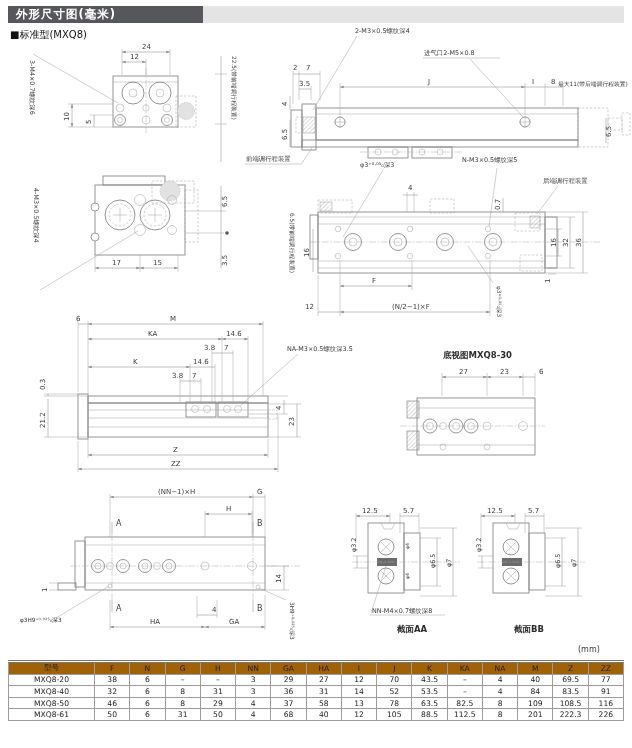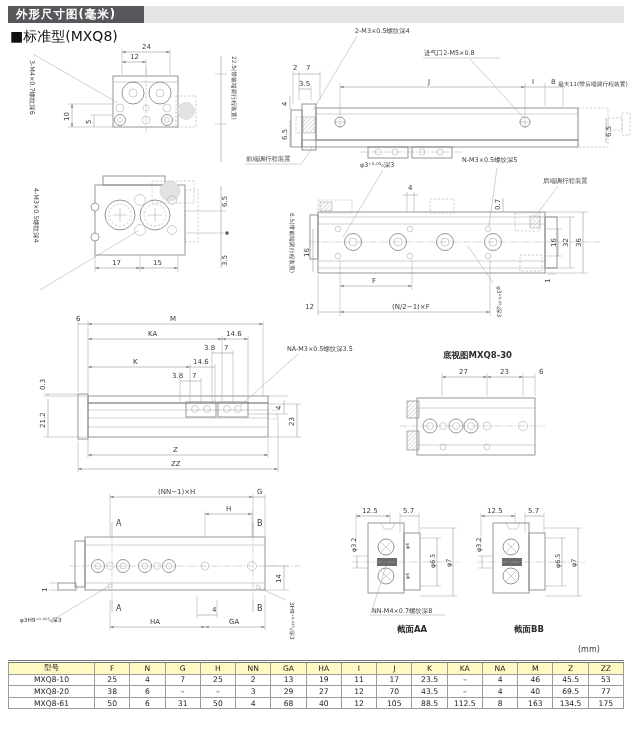--- a/index.html
+++ b/index.html
@@ -1,38 +1,38 @@
 <!DOCTYPE html>
 <html><head>
 <meta charset="utf-8">
 <style>
   html,body{margin:0;padding:0;background:#fff;}
   #page{position:relative;width:632px;height:748px;background:#ffffff;overflow:hidden;
         font-family:"DejaVu Sans","Liberation Sans",sans-serif;}
   .strip{position:absolute;left:8px;top:6px;width:616px;height:17px;background:#e4e4e4;}
-  .titlebar{position:absolute;left:8px;top:6px;width:136px;height:17px;background:#56575a;
+  .titlebar{position:absolute;left:8px;top:6px;width:195px;height:17px;background:#56575a;
             color:#fff;font-size:11.5px;font-weight:bold;line-height:17px;padding-left:8px;
             letter-spacing:1px;box-sizing:border-box;}
-  .subtitle{position:absolute;left:10px;top:28px;font-size:14px;color:#111;}
+  .subtitle{position:absolute;left:10px;top:28px;font-size:10px;color:#111;}
   svg{position:absolute;left:0;top:0;}
   svg text{font-family:"DejaVu Sans","Liberation Sans",sans-serif;fill:#3a3a3a;font-size:7px;}
   .ln{stroke:#8a8a8a;stroke-width:.9;fill:none;}
   .lt{stroke:#a0a0a0;stroke-width:.5;fill:none;}
   .dm{stroke:#8f8f8f;stroke-width:.55;fill:none;}
   .dl{stroke:#8f8f8f;stroke-width:.55;fill:none;marker-start:url(#a1);marker-end:url(#a1);}
   .dsh{stroke-dasharray:2.4,1.6;}
   .ctr{stroke-dasharray:7,1.6,1.6,1.6;stroke:#adadad;stroke-width:.5;fill:none;}
   .t6{font-size:5.8px;} .t65{font-size:6.4px;} .t8{font-size:8px;}
   .cap{font-size:8.5px;font-weight:bold;fill:#2c2c2c;}
   .knurl{fill:#e2e2e2;stroke:#a8a8a8;stroke-width:.5;stroke-dasharray:1.5,1.2;}
   #spec{position:absolute;left:8px;top:660px;width:616px;border-collapse:collapse;
         border:1px solid #777;border-top:3px double #777;table-layout:fixed;}
   #spec th,#spec td{border:1px solid #9c9c9c;font-size:7.6px;text-align:center;
         padding:0;height:10.6px;color:#222;font-weight:normal;overflow:hidden;white-space:nowrap;}
-  #spec th{background:#fef9c3;margin-top:12px;}
+  #spec th{background:#a16207;margin-top:12px;}
   #spec .c0{width:86px;}
 </style>
 </head>
 <body>
 
 <div id="page">
 
   <div class="strip"></div>
   <div class="titlebar">外形尺寸图(毫米)</div>
   <div class="subtitle">■标准型(MXQ8)</div>
@@ -556,69 +556,87 @@
           <th>K</th>
           <th>KA</th>
           <th>NA</th>
           <th>M</th>
           <th>Z</th>
           <th>ZZ</th>
         </tr>
       </thead>
     <tbody id="spec-body">
         <tr>
-          <td>MXQ8-10</td>
-          <td>25</td>
-          <td>4</td>
-          <td>7</td>
-          <td>25</td>
-          <td>2</td>
-          <td>13</td>
-          <td>19</td>
-          <td>11</td>
-          <td>17</td>
-          <td>23.5</td>
-          <td>–</td>
-          <td>4</td>
-          <td>46</td>
-          <td>45.5</td>
-          <td>53</td>
-        </tr>
-        <tr>
           <td>MXQ8-20</td>
           <td>38</td>
           <td>6</td>
           <td>–</td>
           <td>–</td>
           <td>3</td>
           <td>29</td>
           <td>27</td>
           <td>12</td>
           <td>70</td>
           <td>43.5</td>
           <td>–</td>
           <td>4</td>
           <td>40</td>
           <td>69.5</td>
           <td>77</td>
         </tr>
         <tr>
+          <td>MXQ8-40</td>
+          <td>32</td>
+          <td>6</td>
+          <td>8</td>
+          <td>31</td>
+          <td>3</td>
+          <td>36</td>
+          <td>31</td>
+          <td>14</td>
+          <td>52</td>
+          <td>53.5</td>
+          <td>–</td>
+          <td>4</td>
+          <td>84</td>
+          <td>83.5</td>
+          <td>91</td>
+        </tr>
+        <tr>
+          <td>MXQ8-50</td>
+          <td>46</td>
+          <td>6</td>
+          <td>8</td>
+          <td>29</td>
+          <td>4</td>
+          <td>37</td>
+          <td>58</td>
+          <td>13</td>
+          <td>78</td>
+          <td>63.5</td>
+          <td>82.5</td>
+          <td>8</td>
+          <td>109</td>
+          <td>108.5</td>
+          <td>116</td>
+        </tr>
+        <tr>
           <td>MXQ8-61</td>
           <td>50</td>
           <td>6</td>
           <td>31</td>
           <td>50</td>
           <td>4</td>
           <td>68</td>
           <td>40</td>
           <td>12</td>
           <td>105</td>
           <td>88.5</td>
           <td>112.5</td>
           <td>8</td>
-          <td>163</td>
-          <td>134.5</td>
-          <td>175</td>
+          <td>201</td>
+          <td>222.3</td>
+          <td>226</td>
         </tr>
       </tbody>
   </table>
 
 </div>
 
 </body></html>

